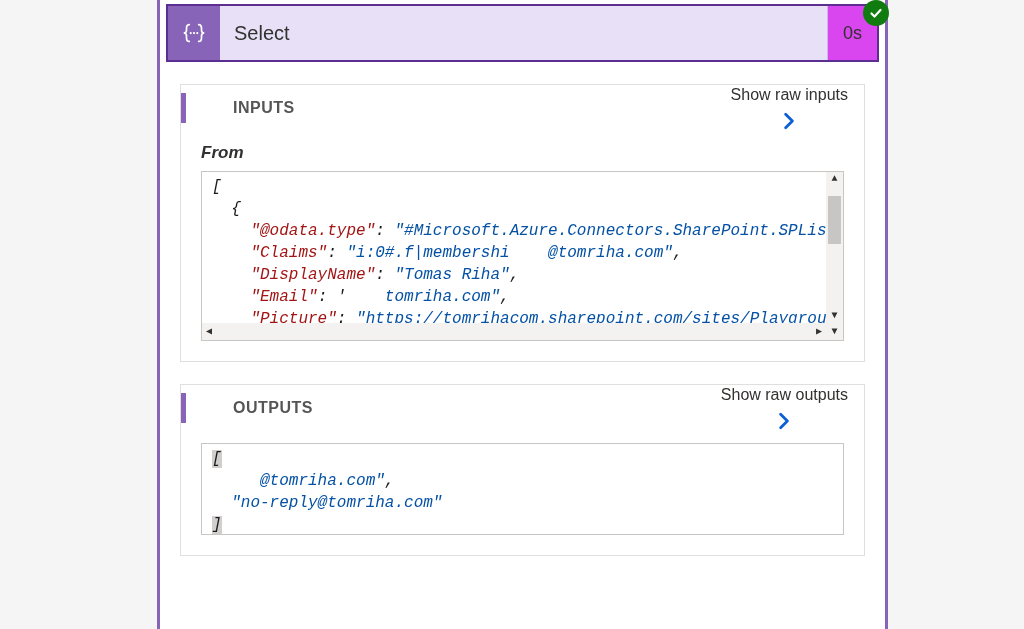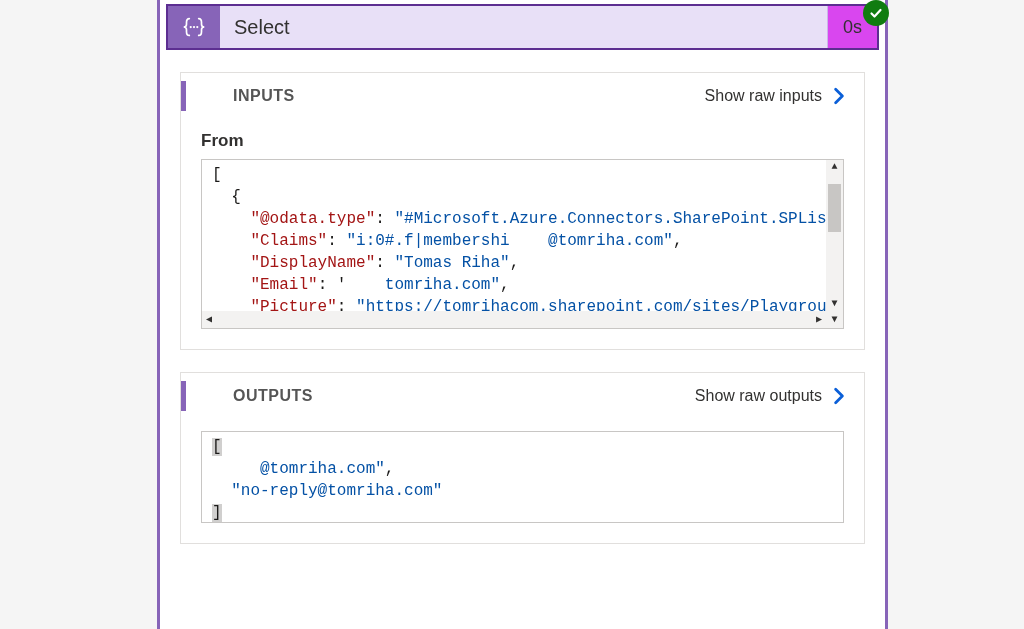--- a/index.html
+++ b/index.html
@@ -18,21 +18,21 @@
       width: 731px;
       height: 629px;
       background: white;
       border-left: 3px solid #8764b8;
       border-right: 3px solid #8764b8;
     }
     .step-header {
       position: relative;
       display: flex;
       align-items: stretch;
-      height: 46px;
+      height: 58px;
       border: 2px solid #5c2e91;
       margin: 4px 6px 0 6px;
     }
     .step-icon-wrap {
       width: 52px;
       background: #8764b8;
       display: flex;
       align-items: center;
       justify-content: center;
     }
@@ -100,24 +100,26 @@
       padding-left: 16px;
       margin-left: 36px;
     }
     .panel-action {
       display: flex;
       align-items: center;
       gap: 8px;
       font-size: 16px;
       color: #323130;
       cursor: pointer;
+      flex-direction: column;
     }
     .panel-action svg { width: 18px; height: 18px; }
     .panel-body {
       padding: 12px 20px 0 20px;
+      font-style: italic;
     }
     .field-label {
       font-size: 17px;
       font-weight: 700;
       color: #323130;
       margin-bottom: 8px;
     }
     .code-editor {
       border: 1px solid #c8c6c4;
       position: relative;

